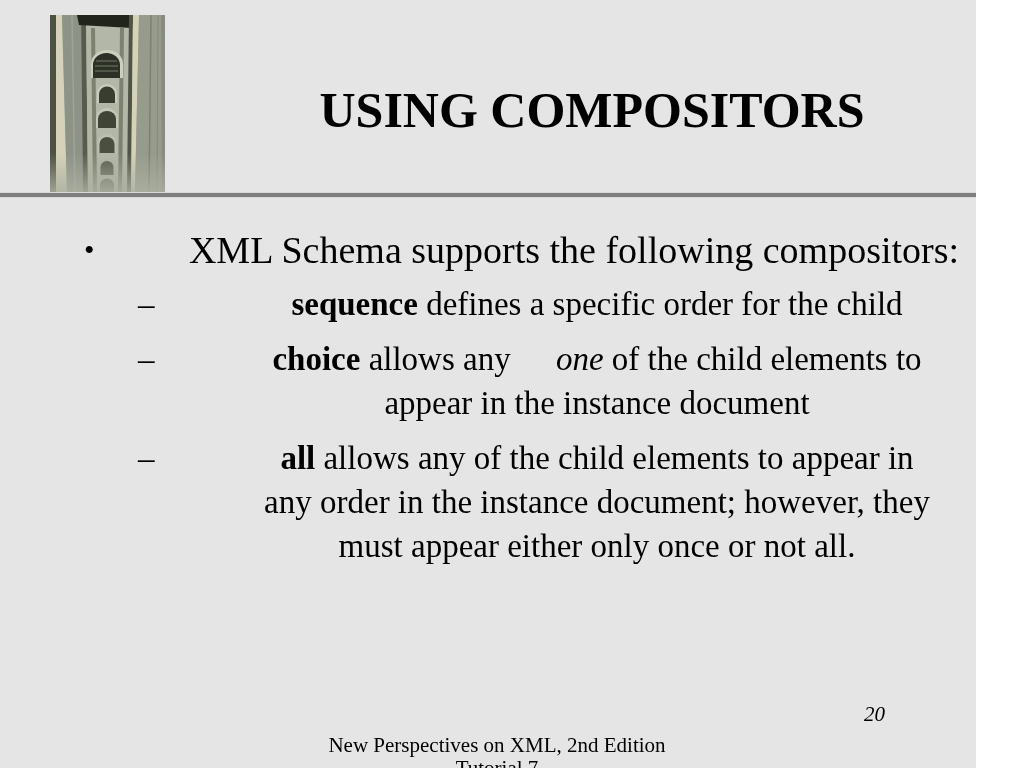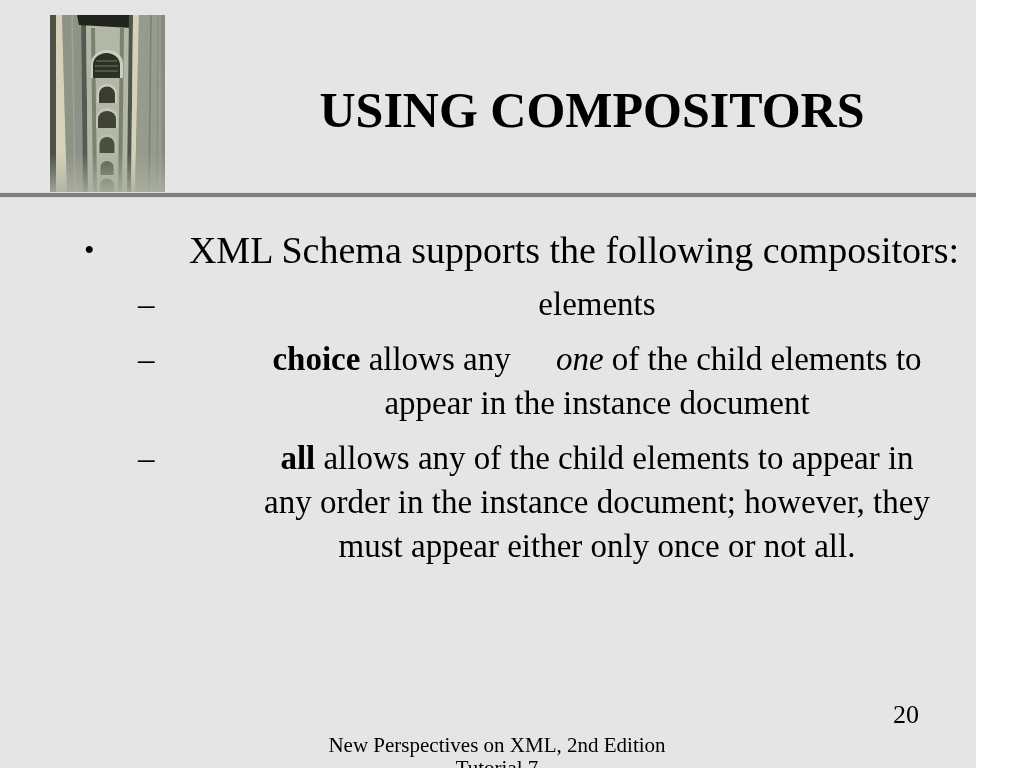--- a/index.html
+++ b/index.html
@@ -93,24 +93,25 @@
     left: 18px;
     right: 0;
     top: 706px;
     text-align: center;
     font-size: 21px;
     line-height: 23px;
     margin-top: 28px;
   }
   .page-number {
     position: absolute;
-    left: 893px;
+    left: 864px;
     top: 703px;
-    font-size: 26px;
+    font-size: 21px;
     line-height: 23px;
+    font-style: italic;
   }
 </style>
 </head>
 <body>
 
 <div class="slide">
 
   <div class="header-image">
     <svg viewBox="0 0 115 177" preserveAspectRatio="none">
       <defs>
@@ -178,21 +179,21 @@
   <div class="content" id="slide-body">
       <div class="item l1">
         <span class="marker">•</span>
         <div class="text">
           <div class="line"><span>XML Schema supports the following compositors:</span></div>
         </div>
       </div>
       <div class="item l2">
         <span class="marker">–</span>
         <div class="text">
-          <div class="line"><span>elements</span></div>
+          <div class="line"><span class="bold">sequence</span><span> defines a specific order for the child</span></div>
         </div>
       </div>
       <div class="item l2">
         <span class="marker">–</span>
         <div class="text">
           <div class="line"><span class="bold">choice</span><span> allows any </span><span class="italic">one</span><span> of the child elements to</span></div>
           <div class="line"><span>appear in the instance document</span></div>
         </div>
       </div>
       <div class="item l2">

